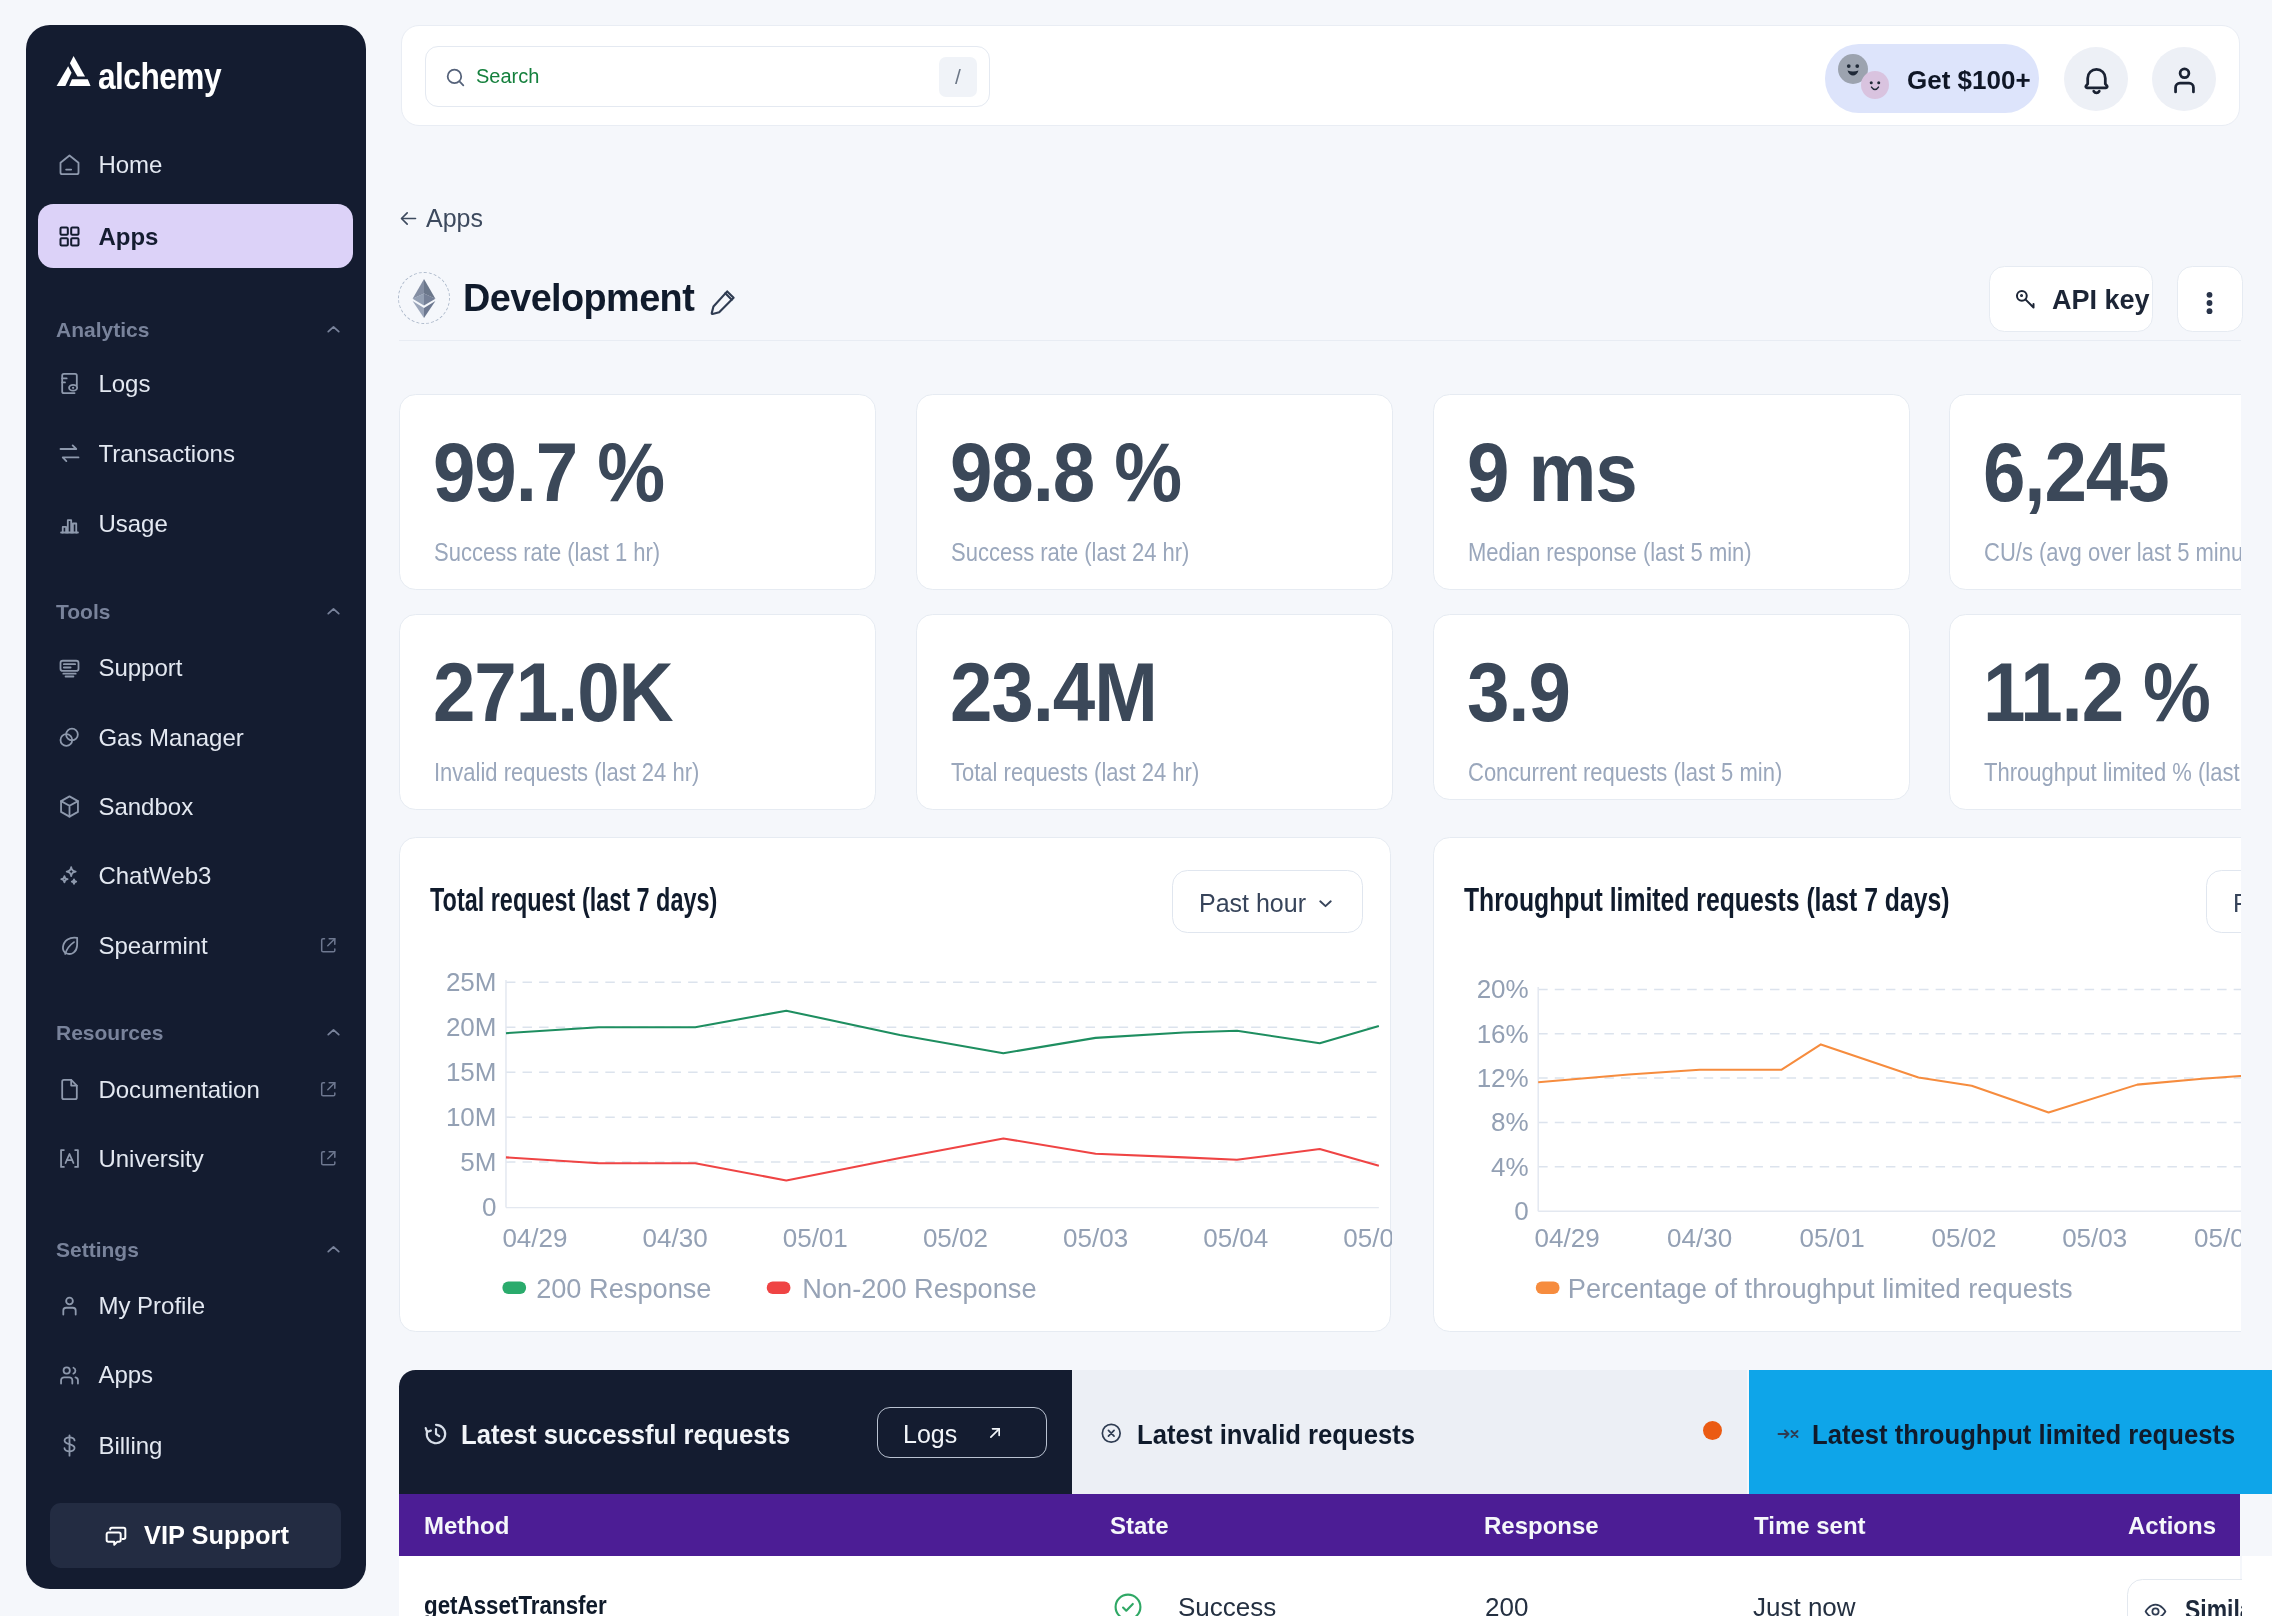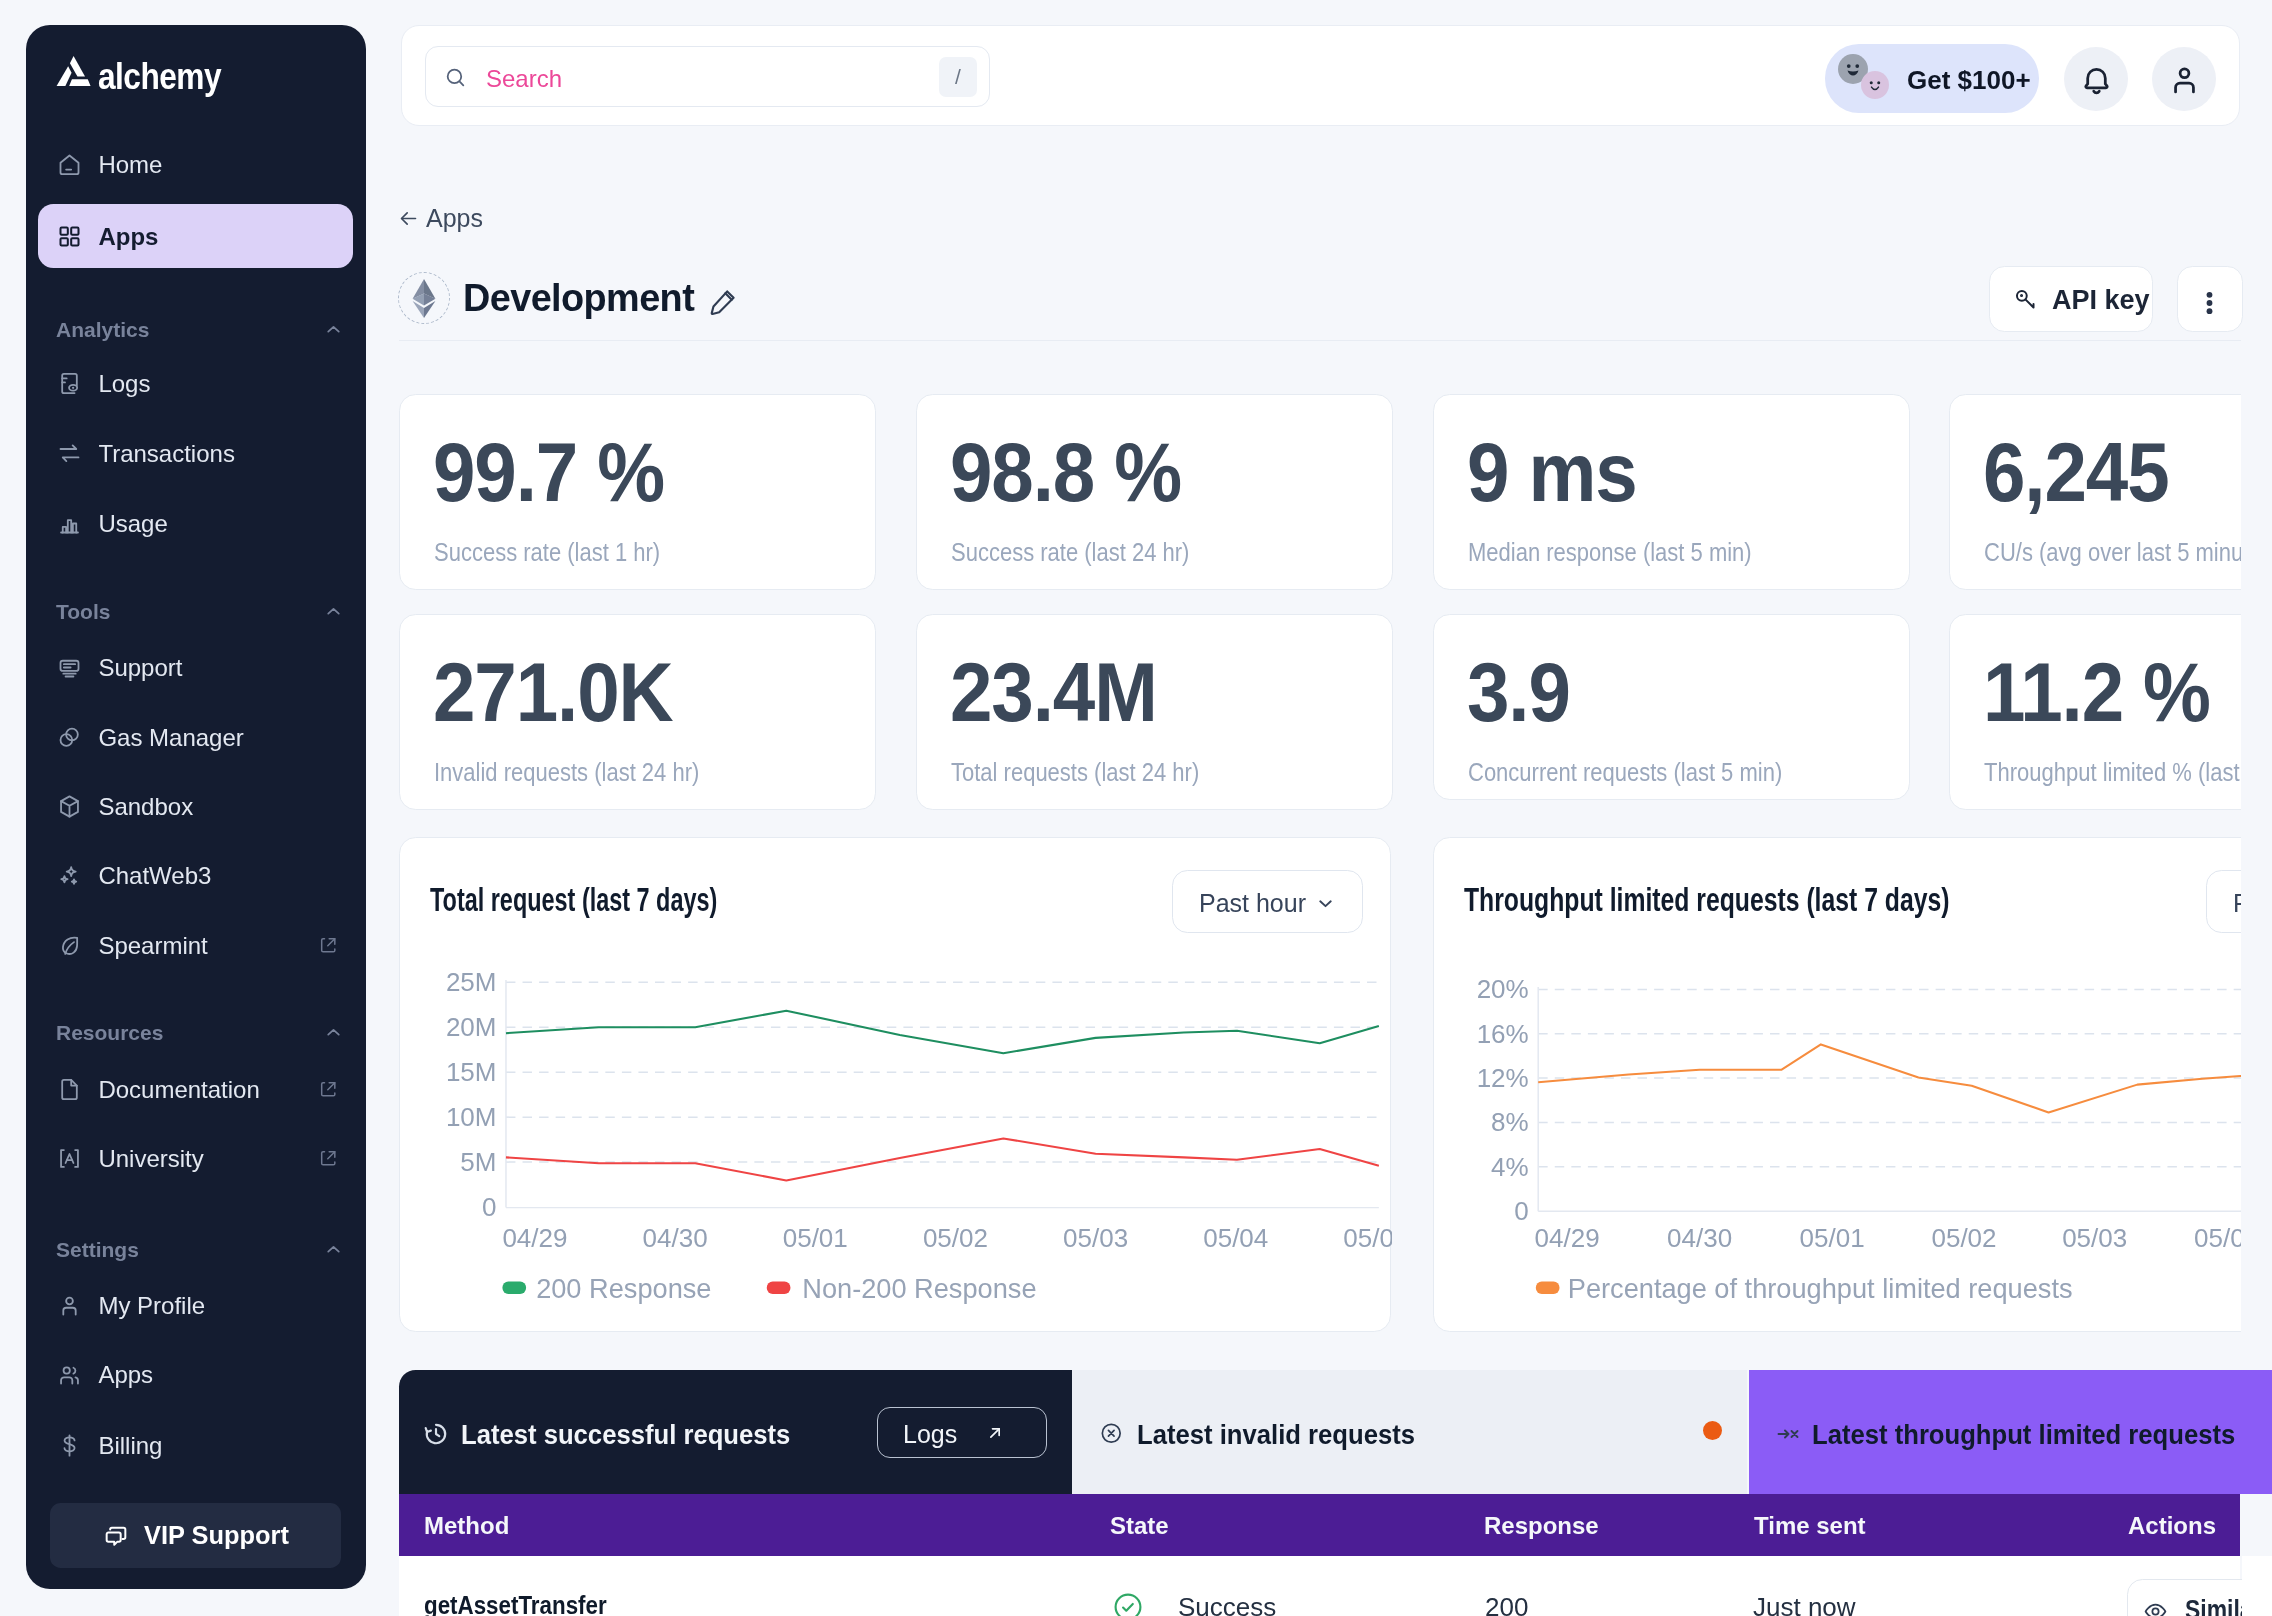--- a/index.html
+++ b/index.html
@@ -201,21 +201,21 @@
       </svg>
     VIP Support
   </div>
 </div>
 <div id="topbar" class="abs">
   <div id="searchbox" class="abs">
     <svg class="abs" style="left:17px;top:18.3px" width="25" height="25" viewBox="0 0 24 24" fill="none" stroke="#55627A" stroke-width="1.7" stroke-linecap="round">
         <circle cx="11" cy="11" r="6.5"></circle>
         <path d="m15.8 15.8 3.7 3.7"></path>
       </svg>
-    <div class="abs" style="left:60px;top:18px;font-size:24px;color:#ec4899">Search</div>
+    <div class="abs" style="left:50px;top:18px;font-size:20px;color:#15803d">Search</div>
     <div class="abs" style="left:513px;top:10.7px;width:38px;height:40px;background:#F0F3F8;border-radius:7px;display:flex;align-items:center;justify-content:center;font-size:21px;color:#6B7686">/</div>
   </div>
   <div class="abs" style="left:1423px;top:18.3px;width:214px;height:69px;background:#DDE4FB;border-radius:34px">
     <div class="abs" style="left:13px;top:9.5px;width:30px;height:30px;border-radius:50%;background:#9CA3AF">
       <svg width="30" height="30" viewBox="0 0 24 24">
           <circle cx="8.6" cy="9.6" r="1.5" fill="#1F2937"></circle>
           <circle cx="15.4" cy="9.6" r="1.5" fill="#1F2937"></circle>
           <path d="M7.6 13.2c.9 2.6 2.5 4 4.4 4s3.5-1.4 4.4-4c-2.9 1-5.9 1-8.8 0z" fill="#1F2937"></path>
         </svg>
     </div>
@@ -407,21 +407,21 @@
   </div>
 </div>
 <div class="abs" style="left:1072px;top:1370px;width:675px;height:124px;background:#ECEFF5">
   <svg class="abs" style="left:28px;top:52px" width="22.5" height="22.5" viewBox="0 0 24 24" fill="none" stroke="#2F3C52" stroke-width="1.8" stroke-linecap="round" stroke-linejoin="round">
       <circle cx="12" cy="12" r="9.5"></circle>
       <path d="m9 9 6 6M15 9l-6 6"></path>
     </svg>
   <div class="abs" style="left:65px;top:50px;font-size:27px;font-weight:600;color:#101B2C;transform:scaleX(0.95);transform-origin:left top">Latest invalid requests</div>
   <div class="abs" style="left:631px;top:51px;width:19px;height:19px;border-radius:50%;background:#EB5B13"></div>
 </div>
-<div class="abs" style="left:1749px;top:1370px;width:523px;height:124px;background:#8b5cf6">
+<div class="abs" style="left:1749px;top:1370px;width:523px;height:124px;background:#0ea5e9">
   <svg class="abs" style="left:27px;top:52px" width="24" height="24" viewBox="0 0 24 24" fill="none" stroke="#2F3C52" stroke-width="1.9" stroke-linecap="round" stroke-linejoin="round">
       <path d="M2.5 12h10m0 0L9 8.5m3.5 3.5L9 15.5"></path>
       <path d="m15.5 9 6 6M21.5 9l-6 6"></path>
     </svg>
   <div class="abs" style="left:63px;top:50px;font-size:27px;font-weight:600;color:#101B2C;transform:scaleX(0.95);transform-origin:left top">Latest throughput limited requests</div>
 </div>
 <div class="abs" style="left:399px;top:1494px;width:1841px;height:62px;background:#4c1d95;color:#F5F7FA;font-size:24px;font-weight:600">
   <span class="abs" style="left:25px;top:18px">Method</span>
   <span class="abs" style="left:711px;top:18px">State</span>
   <span class="abs" style="left:1085px;top:18px">Response</span>

